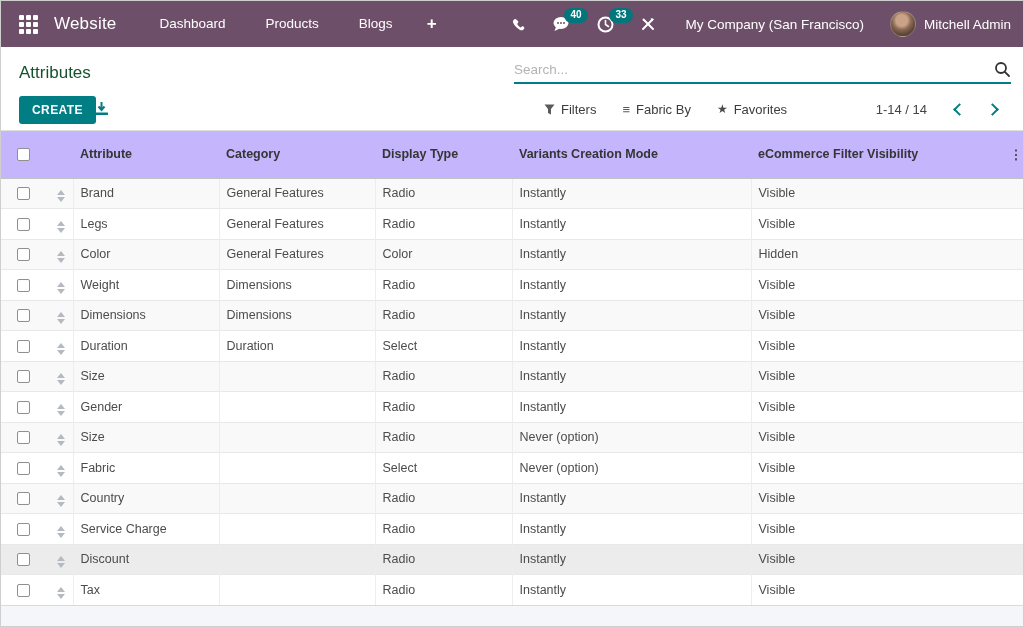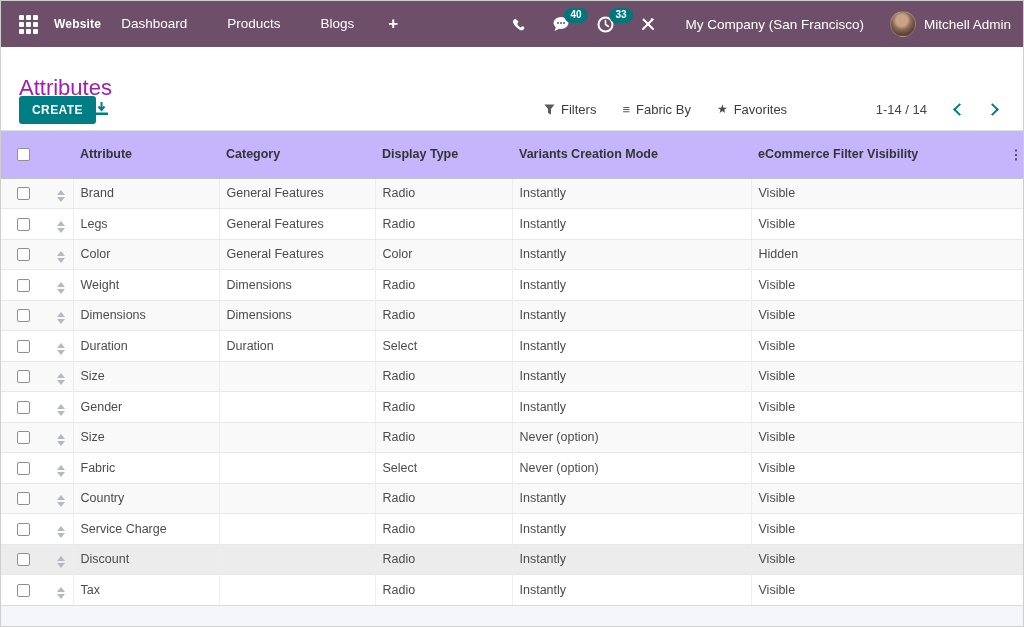--- a/index.html
+++ b/index.html
@@ -12,21 +12,21 @@
   }
 
   
   .navbar {
     height:46px; flex:0 0 46px; background:#6d4f69; color:#fff;
     display:flex; align-items:center; padding:0 12px; font-size:13.5px;
   }
   .apps-grid { width:19px; height:19px; display:grid; margin:0 6px 0 6px;
     grid-template-columns:repeat(3,5px); grid-template-rows:repeat(3,5px); gap:2px; cursor:pointer;}
   .apps-grid i { background:#fff; border-radius:1px; }
-  .brand { font-size:12px; font-weight:700; margin:0 0 0 10px; letter-spacing:.2px; cursor:pointer;}
+  .brand { font-size:17px; font-weight:400; margin:0 23px 0 10px; letter-spacing:.2px; cursor:pointer;}
   .nav-item { padding:0 20px; line-height:46px; cursor:pointer; color:#fff; white-space:nowrap;}
   .nav-plus { font-size:17px; font-weight:700; padding:0 14px; cursor:pointer;}
   .nav-right { margin-left:auto; display:flex; align-items:center; }
   .sys-icon { position:relative; margin:0 13px; cursor:pointer; display:flex; align-items:center;text-align:center;}
   .sys-icon svg { display:block; }
   .badge {
     position:absolute; top:-8px; left:12px; background:#02767b; color:#fff;
     font-size:10px; font-weight:700; border-radius:9px; padding:1.5px 6px; line-height:1.2;
   }
   .company { margin:0 26px 0 16px; white-space:nowrap; cursor:pointer;}
@@ -34,21 +34,21 @@
   .avatar {
     width:26px; height:26px; border-radius:50%; margin-right:8px;
     background:radial-gradient(circle at 45% 35%, #caa287 0 28%, #8c6a55 45%, #5d4439 70%, #3e2f2a 100%);
     border:1px solid rgba(255,255,255,.25);
   }
   .username { white-space:nowrap; }
 
   
   .control-panel { position:relative; height:84px; flex:0 0 84px; background:#fff;
     border-bottom:1px solid #dfdfdf; }
-  .page-title { position:absolute; left:18px; top:28px; font-size:22px; color:#a21caf; }
+  .page-title { position:absolute; left:18px; top:16px; font-size:17px; color:#14532d; }
   .search-box { position:absolute; left:513px; top:10px; width:497px; height:27px;
     border-bottom:2px solid #017e84; display:flex; align-items:center; }
   .search-box input { flex:1; border:0; outline:0; font-size:13.5px; color:#333;
     font-family:"Liberation Sans",sans-serif; background:transparent; }
   .search-box input::placeholder { color:#b3b3b3; }
   .search-icon { flex:0 0 auto; cursor:pointer; display:flex; }
 
   .btn-create {
     position:absolute; left:18px; top:49px; background:#017e84; color:#fff;
     border:0; border-radius:3px; font-weight:700; font-size:12px; letter-spacing:.4px;
@@ -153,20 +153,29 @@
       <span class="user-menu">
         <span class="avatar"></span>
         <span class="username">Mitchell Admin</span>
       </span>
     </div>
   </nav>
 
   <div class="control-panel">
     <div class="page-title">Attributes</div>
 
+    <div class="search-box">
+      <input type="text" placeholder="Search..." style="">
+      <span class="search-icon">
+        <svg width="17" height="17" viewBox="0 0 17 17">
+            <circle cx="7" cy="7" r="5" fill="none" stroke="#333" stroke-width="1.8"></circle>
+            <line x1="10.8" y1="10.8" x2="15" y2="15" stroke="#333" stroke-width="1.8" stroke-linecap="round"></line>
+          </svg>
+      </span>
+    </div>
 
     <button class="btn-create">CREATE</button>
     <span class="export-icon">
       <svg width="15" height="14" viewBox="0 0 15 14">
           <g fill="#017e84">
             <path d="M7.5 0 v7 M4.5 4.5 L7.5 8 L10.5 4.5" stroke="#017e84" stroke-width="2" fill="none"></path>
             <rect x="1" y="10.5" width="13" height="2.5" rx="0.5"></rect>
           </g>
         </svg>
     </span>

